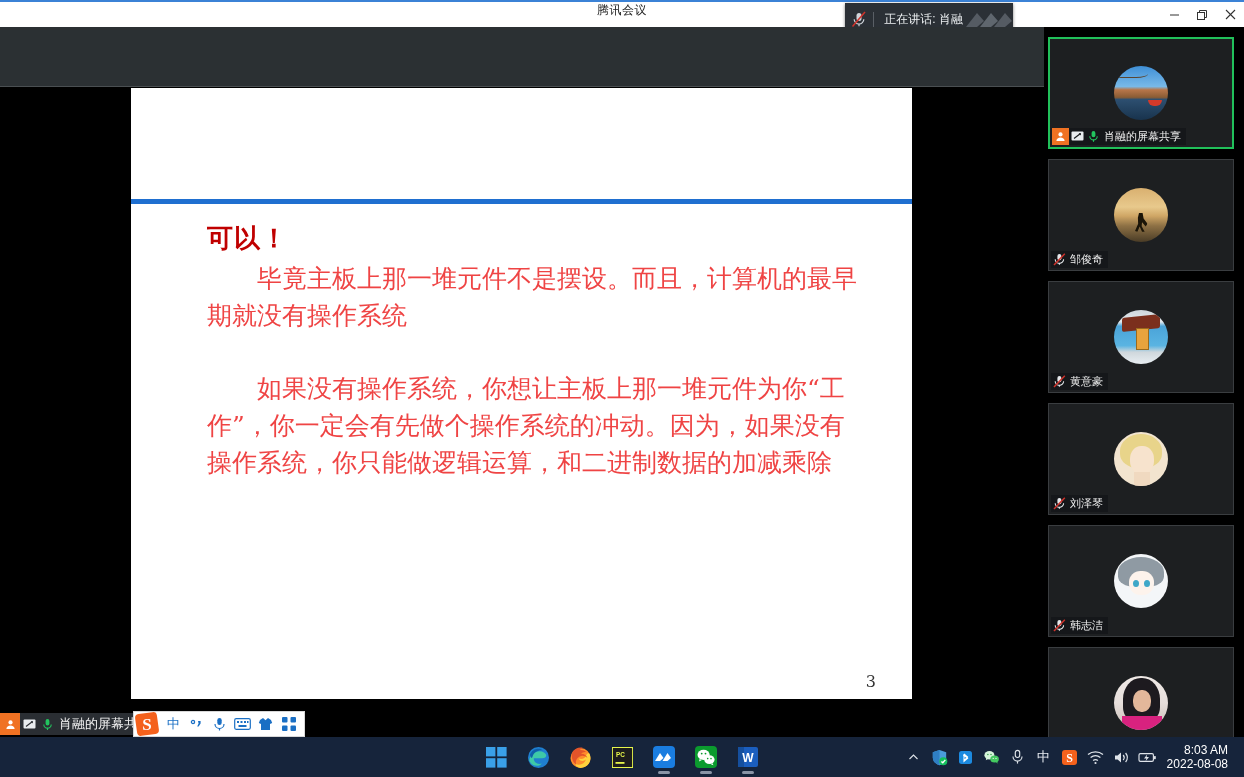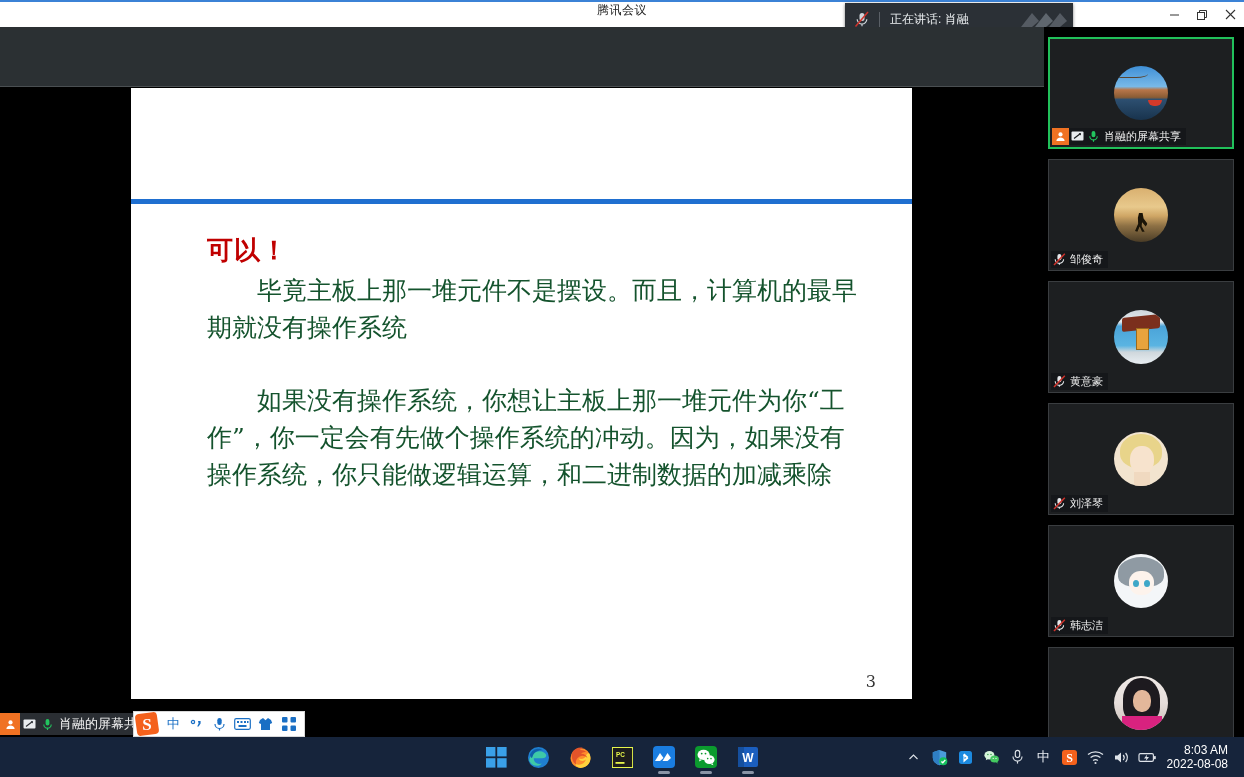--- a/index.html
+++ b/index.html
@@ -29,21 +29,21 @@
     display: flex; align-items: center;
   }
   .win-btn {
     width: 28px; height: 25px; display: flex; align-items: center; justify-content: center;
     color: #333; font-size: 13px; line-height: 1;
   }
   .win-btn svg { display: block; }
 
   
   .speaking-badge {
-    position: absolute; left: 845px; top: 3px; width: 228px; height: 33px;
+    position: absolute; left: 845px; top: 3px; width: 168px; height: 33px;
     background: #2b3036;
     display: flex; align-items: center;
     box-shadow: 0 1px 3px rgba(0,0,0,.5);
     overflow: hidden;
   }
   .speaking-badge .mic-muted { width: 34px; display: flex; align-items: center; justify-content: center; }
   .speaking-badge .divider { width: 1px; height: 15px; background: #5a5f66; }
   .speaking-badge .sp-text {
     flex: 1; color: #eceff1; font-size: 12px; padding-left: 10px; white-space: nowrap;
   }
@@ -69,24 +69,24 @@
   .slide-rule {
     position: absolute; left: 0; top: 111px; width: 781px; height: 5px; background: #1f6fd0;
   }
   .slide-body {
     position: absolute; left: 76px; top: 135px; width: 660px;
     font-family: "DejaVu Serif", "Liberation Serif", serif;
     color: #1a1a1a;
   }
   .head-red {
     color: #c00000; font-weight: bold; font-size: 26px; line-height: 1.2;
-    margin-bottom: 6px; letter-spacing: 1px; margin-top: 12px;
+    margin-bottom: 6px; letter-spacing: 1px;
   }
   .para {
-    font-size: 25px; line-height: 1.48; text-indent: 2em; color: #14532d;
+    font-size: 25px; line-height: 1.48; text-indent: 2em; color: #ef4444;
   }
   .gap { height: 36px; }
   .head-red.second { margin-top: 0; margin-bottom: 10px; }
   .slide-number {
     position: absolute; right: 36px; bottom: 8px;
     font-family: "DejaVu Serif", "Liberation Serif", serif;
     font-size: 16px; color: #333;
   }
 
   

